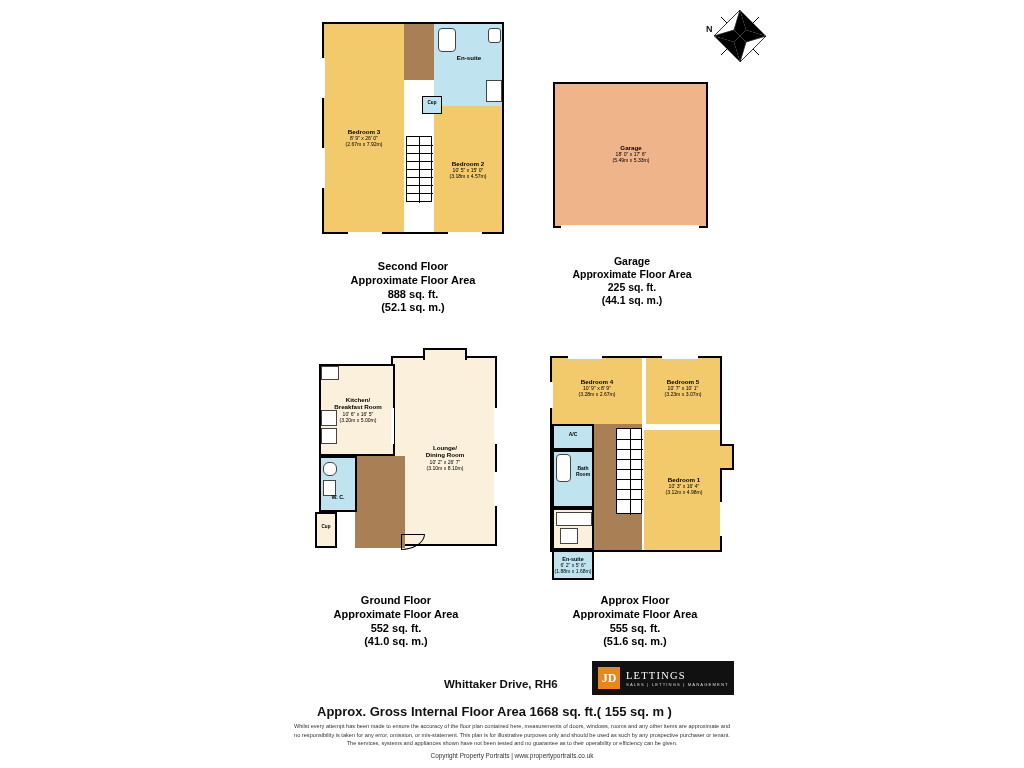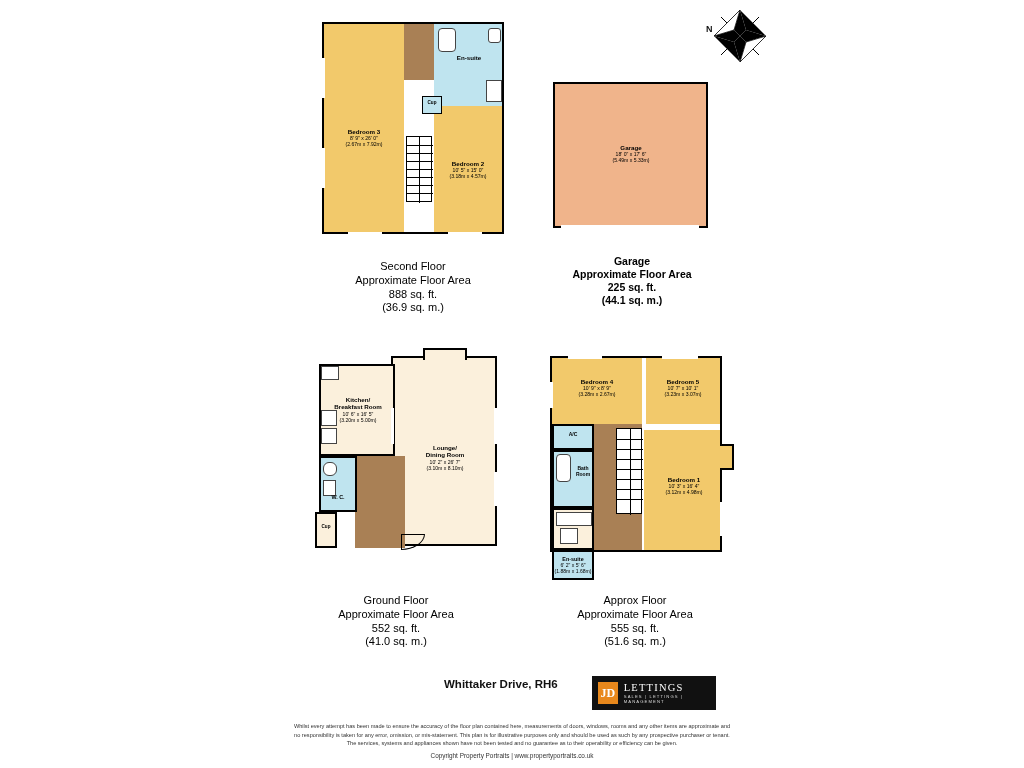--- a/index.html
+++ b/index.html
@@ -14,21 +14,21 @@
   .plan{position:absolute;}
   .room{position:absolute;box-sizing:border-box;}
   .outline{border:2px solid #000;}
 
   .lbl{position:absolute;text-align:center;line-height:1.18;color:#000;}
   .lbl .nm{font-size:6.2px;font-weight:700;}
   .lbl .dim{font-size:5.1px;}
   .lbl .dim2{font-size:5.1px;}
 
   .caption{position:absolute;text-align:center;color:#000;}
-  .caption .c1{font-size:11px;font-weight:400;line-height:1.25;}
+  .caption .c1{font-size:11px;font-weight:700;line-height:1.25;}
   .caption .c2{font-size:10.5px;font-weight:700;line-height:1.25;}
 
   
   .addr{position:absolute;font-size:11.5px;font-weight:700;}
   .gross{position:absolute;font-size:13px;font-weight:700;}
   .disc{position:absolute;text-align:center;font-size:5.6px;color:#333;line-height:1.55;width:660px;}
   .copy{position:absolute;text-align:center;font-size:6.4px;color:#333;width:660px;}
 
   
   .logo{position:absolute;background:#111;display:flex;align-items:center;}
@@ -123,21 +123,21 @@
     </div>
     <div class="lbl" style="left:104px;top:82px;width:20px;">
       <div style="font-size:4.6px;font-weight:700;">Cup</div>
     </div>
   </div>
 
   <div class="caption" style="left:315px;top:260px;width:196px;">
     <div class="c1">Second Floor</div>
     <div class="c1">Approximate Floor Area</div>
     <div class="c1">888 sq. ft.</div>
-    <div class="c1">(36.9 sq. m.)</div>
+    <div class="c1">(52.1 sq. m.)</div>
   </div>
 
   <div class="plan" style="left:553px;top:82px;width:155px;height:146px;">
     <div class="room outline" style="left:0;top:0;width:155px;height:146px;background:#f0b48b;"></div>
     <div class="thin" style="left:8px;top:143px;width:138px;height:4px;background:#fff;"></div>
     <div class="lbl" style="left:30px;top:62px;width:96px;">
       <div class="nm">Garage</div>
       <div class="dim">18' 0" x 17' 6"</div>
       <div class="dim2">(5.49m x 5.33m)</div>
     </div>
@@ -272,28 +272,29 @@
 
   <div class="caption" style="left:537px;top:594px;width:196px;">
     <div class="c1">Approx Floor</div>
     <div class="c1">Approximate Floor Area</div>
     <div class="c1">555 sq. ft.</div>
     <div class="c1">(51.6 sq. m.)</div>
   </div>
 
   <div class="addr" style="left:444px;top:678px;">Whittaker Drive, RH6</div>
 
-  <div class="logo" style="left:592px;top:661px;width:124px;height:34px;margin-top:15px;">
+  <div class="logo" style="left:592px;top:661px;width:142px;height:34px;">
     <div class="mark">JD</div>
     <div class="txt">
       <div class="t1">LETTINGS</div>
       <div class="t2">SALES  |  LETTINGS  |  MANAGEMENT</div>
     </div>
   </div>
 
+  <div class="gross" style="left:317px;top:704px;">Approx. Gross Internal Floor Area 1668 sq. ft.( 155 sq. m )</div>
 
   <div class="disc" style="left:182px;top:722px;">
     <div>Whilst every attempt has been made to ensure the accuracy of the floor plan contained here, measurements of doors, windows, rooms and any other items are approximate and</div>
     <div>no responsibility is taken for any error, omission, or mis-statement. This plan is for illustrative purposes only and should be used as such by any prospective purchaser or tenant.</div>
     <div>The services, systems and appliances shown have not been tested and no guarantee as to their operability or efficiency can be given.</div>
   </div>
 
   <div class="copy" style="left:182px;top:752px;">Copyright Property Portraits | www.propertyportraits.co.uk</div>
 
 </div>

